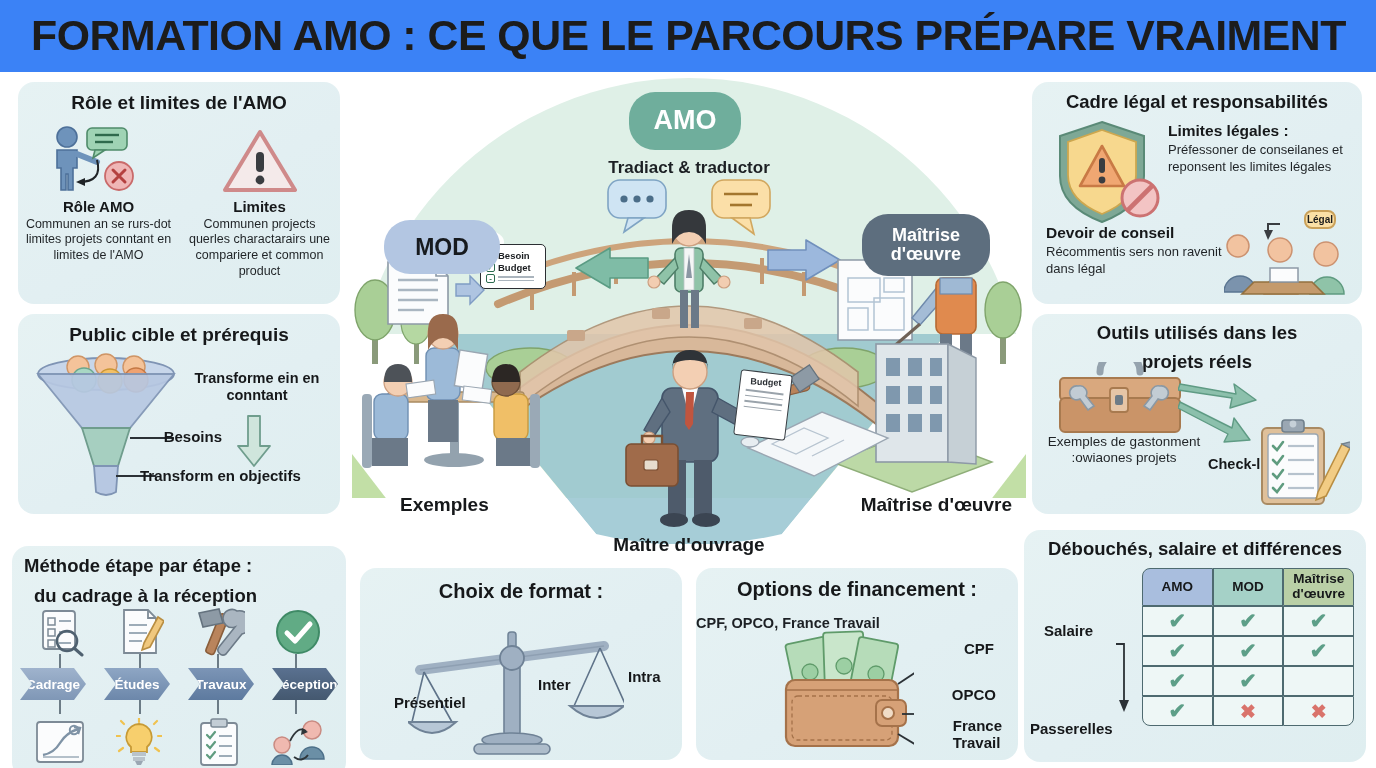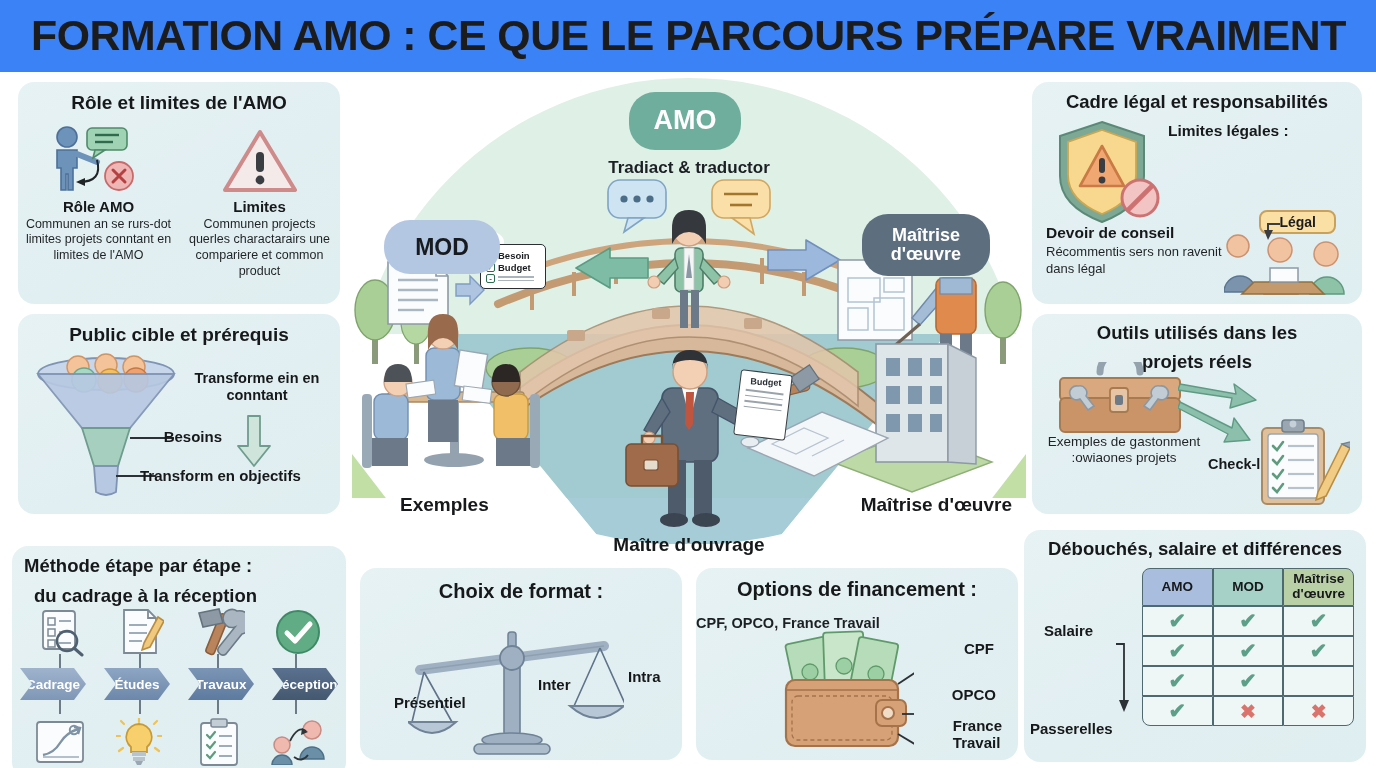--- a/index.html
+++ b/index.html
@@ -86,21 +86,21 @@
 
   
   #panel-cadre .panel-title { font-size: 18.5px; margin-top: 9px; }
   #cadre-limites-h { position:absolute; left: 136px; top: 40px; font-size:15.5px; font-weight:bold; color:#16181a;}
   #cadre-limites-b { position:absolute; left: 136px; top: 60px; width: 186px; font-size:13px; color:#1f2326; line-height:1.3;}
   #cadre-devoir-h  { position:absolute; left: 14px; top: 142px; font-size:15.5px; font-weight:bold; color:#16181a;}
   #cadre-devoir-b  { position:absolute; left: 14px; top: 162px; width: 190px; font-size:13px; color:#1f2326; line-height:1.3;}
   #cadre-legal-bubble {
     position:absolute; right: 26px; top: 128px;
     background:#fbe0a6; border:2px solid #caa15a; border-radius:8px;
-    padding: 2px 18px; font-size:14px; font-weight:bold; color:#1c1c1c;
+    padding: 2px 1px; font-size:10px; font-weight:bold; color:#1c1c1c;
   }
 
   
   #panel-outils .panel-title { font-size: 18.5px; margin-top: 8px; }
   #outils-cap { position:absolute; left: 10px; top: 120px; width: 164px; text-align:center;
                 font-size:13.5px; color:#1f2326; line-height:1.22;}
   #outils-mes { position:absolute; right: 6px; top: 56px; width: 130px; text-align:center;
                 font-size:14px; color:#1f2326; line-height:1.2;}
   #outils-chk { position:absolute; left: 176px; top: 142px; font-size:14.5px; font-weight:bold; color:#16181a;}
 
@@ -634,20 +634,21 @@
     <path d="M50 4 L92 18 L92 58 Q92 88 50 104 Q8 88 8 58 L8 18 Z" fill="#7ea896" stroke="#5a8a77" stroke-width="2"></path>
     <path d="M50 12 L84 24 L84 57 Q84 82 50 96 Q16 82 16 57 L16 24 Z" fill="#f7d88e" stroke="#cda74f" stroke-width="1.8"></path>
     <path d="M50 28 L72 68 L28 68 Z" fill="#f0a772" stroke="#c97a45" stroke-width="2.6" stroke-linejoin="round"></path>
     <rect x="47" y="40" width="6" height="15" rx="3" fill="#3a3d41"></rect>
     <circle cx="50" cy="62" r="3.4" fill="#3a3d41"></circle>
     <circle cx="88" cy="80" r="18" fill="#f3c4c4" stroke="#cc7272" stroke-width="3"></circle>
     <line x1="76" y1="92" x2="100" y2="68" stroke="#cc7272" stroke-width="4.6"></line>
   </svg>
 
   <div id="cadre-limites-h">Limites légales :</div>
+  <div id="cadre-limites-b">Préfessoner de conseilanes et reponsent les limites légales</div>
   <div id="cadre-devoir-h">Devoir de conseil</div>
   <div id="cadre-devoir-b">Récommentis sers non ravenit dans légal</div>
   <div id="cadre-legal-bubble">Légal</div>
 
   <svg style="position:absolute;right:10px;bottom:8px" width="128" height="80" viewBox="0 0 128 80">
     <path d="M44 18 L44 8 L56 8" fill="none" stroke="#3a3d41" stroke-width="2"></path>
     <path d="M40 14 L44 24 L49 14 Z" fill="#3a3d41"></path>
     <circle cx="14" cy="30" r="11" fill="#f2c3a0" stroke="#cc9270" stroke-width="1.5"></circle>
     <path d="M0 76 a16 16 0 0 1 32 0 Z" fill="#7b93ad" stroke="#5a7591" stroke-width="1.5"></path>
     <circle cx="56" cy="34" r="12" fill="#f2c3a0" stroke="#cc9270" stroke-width="1.5"></circle>

